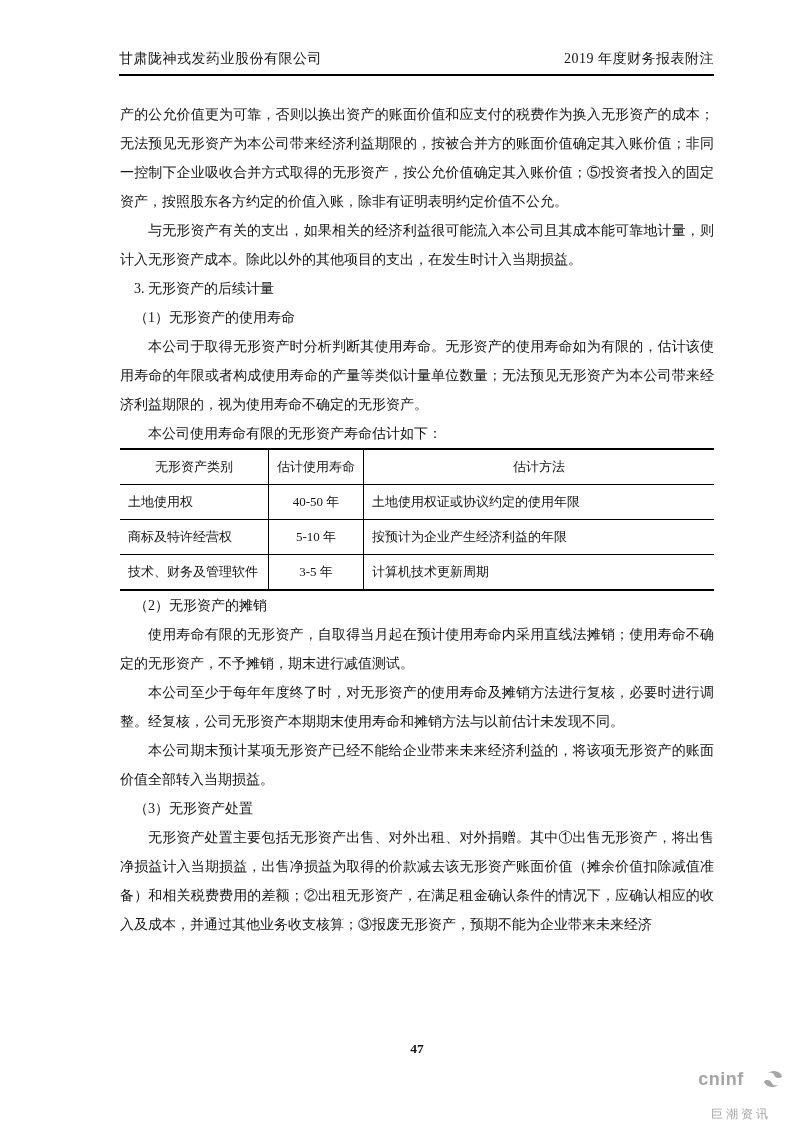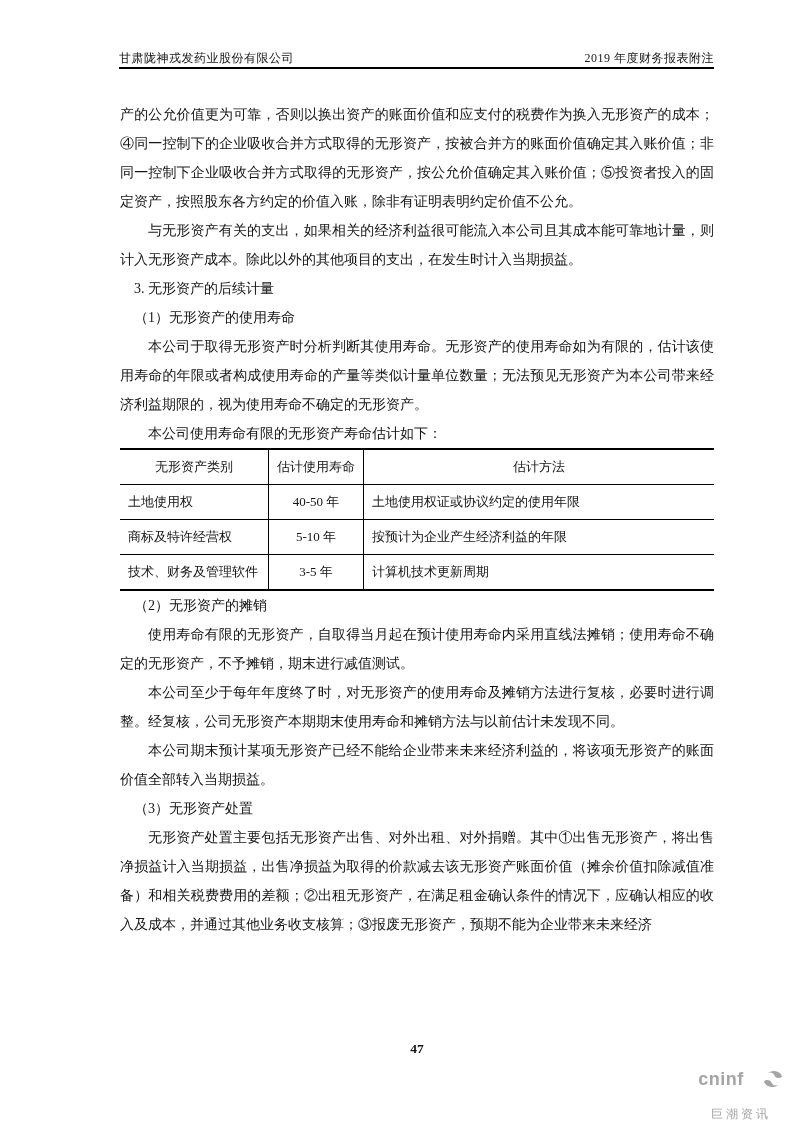--- a/index.html
+++ b/index.html
@@ -16,21 +16,22 @@
     width: 793px; height: 1122px;
     background: #ffffff;
   }
 
   
   .doc-header {
     position: absolute;
     left: 119px; right: 79px; top: 50px;
     display: flex; justify-content: space-between; align-items: flex-end;
     border-bottom: 2px solid #000;
-    font-size: 12px;
+    padding-bottom: 6px;
+    font-size: 14px;
     letter-spacing: 0.5px;
   }
 
   
   .content {
     position: absolute;
     left: 120px; top: 100px;
     width: 594px;
     font-size: 14px;
     line-height: 29px;
@@ -102,21 +103,21 @@
 <body>
 
 <div class="page">
 
   <div class="doc-header">
     <span>甘肃陇神戎发药业股份有限公司</span>
     <span>2019 年度财务报表附注</span>
   </div>
 
   <div class="content">
-    <p class="par-cont">产的公允价值更为可靠，否则以换出资产的账面价值和应支付的税费作为换入无形资产的成本；④同一控制下的企业吸收合并方式取得的无形资产，按被合并方的账面价值确定其入账价值；非同一控制下企业吸收合并方式取得的无形资产，按公允价值确定其入账价值；⑤投资者投入的固定资产，按照股东各方约定的价值入账，除非有证明表明约定价值不公允。</p>
+    <p class="par-cont">产的公允价值更为可靠，否则以换出资产的账面价值和应支付的税费作为换入无形资产的成本；无法预见无形资产为本公司带来经济利益期限的，按被合并方的账面价值确定其入账价值；非同一控制下企业吸收合并方式取得的无形资产，按公允价值确定其入账价值；⑤投资者投入的固定资产，按照股东各方约定的价值入账，除非有证明表明约定价值不公允。</p>
     <p class="par">与无形资产有关的支出，如果相关的经济利益很可能流入本公司且其成本能可靠地计量，则计入无形资产成本。除此以外的其他项目的支出，在发生时计入当期损益。</p>
     <p class="sec-head">3. 无形资产的后续计量</p>
     <p class="sec-head">（1）无形资产的使用寿命</p>
     <p class="par">本公司于取得无形资产时分析判断其使用寿命。无形资产的使用寿命如为有限的，估计该使用寿命的年限或者构成使用寿命的产量等类似计量单位数量；无法预见无形资产为本公司带来经济利益期限的，视为使用寿命不确定的无形资产。</p>
     <p class="par">本公司使用寿命有限的无形资产寿命估计如下：</p>
 
     <table class="life-table">
       <colgroup>
           <col class="c1">
           <col class="c2">

